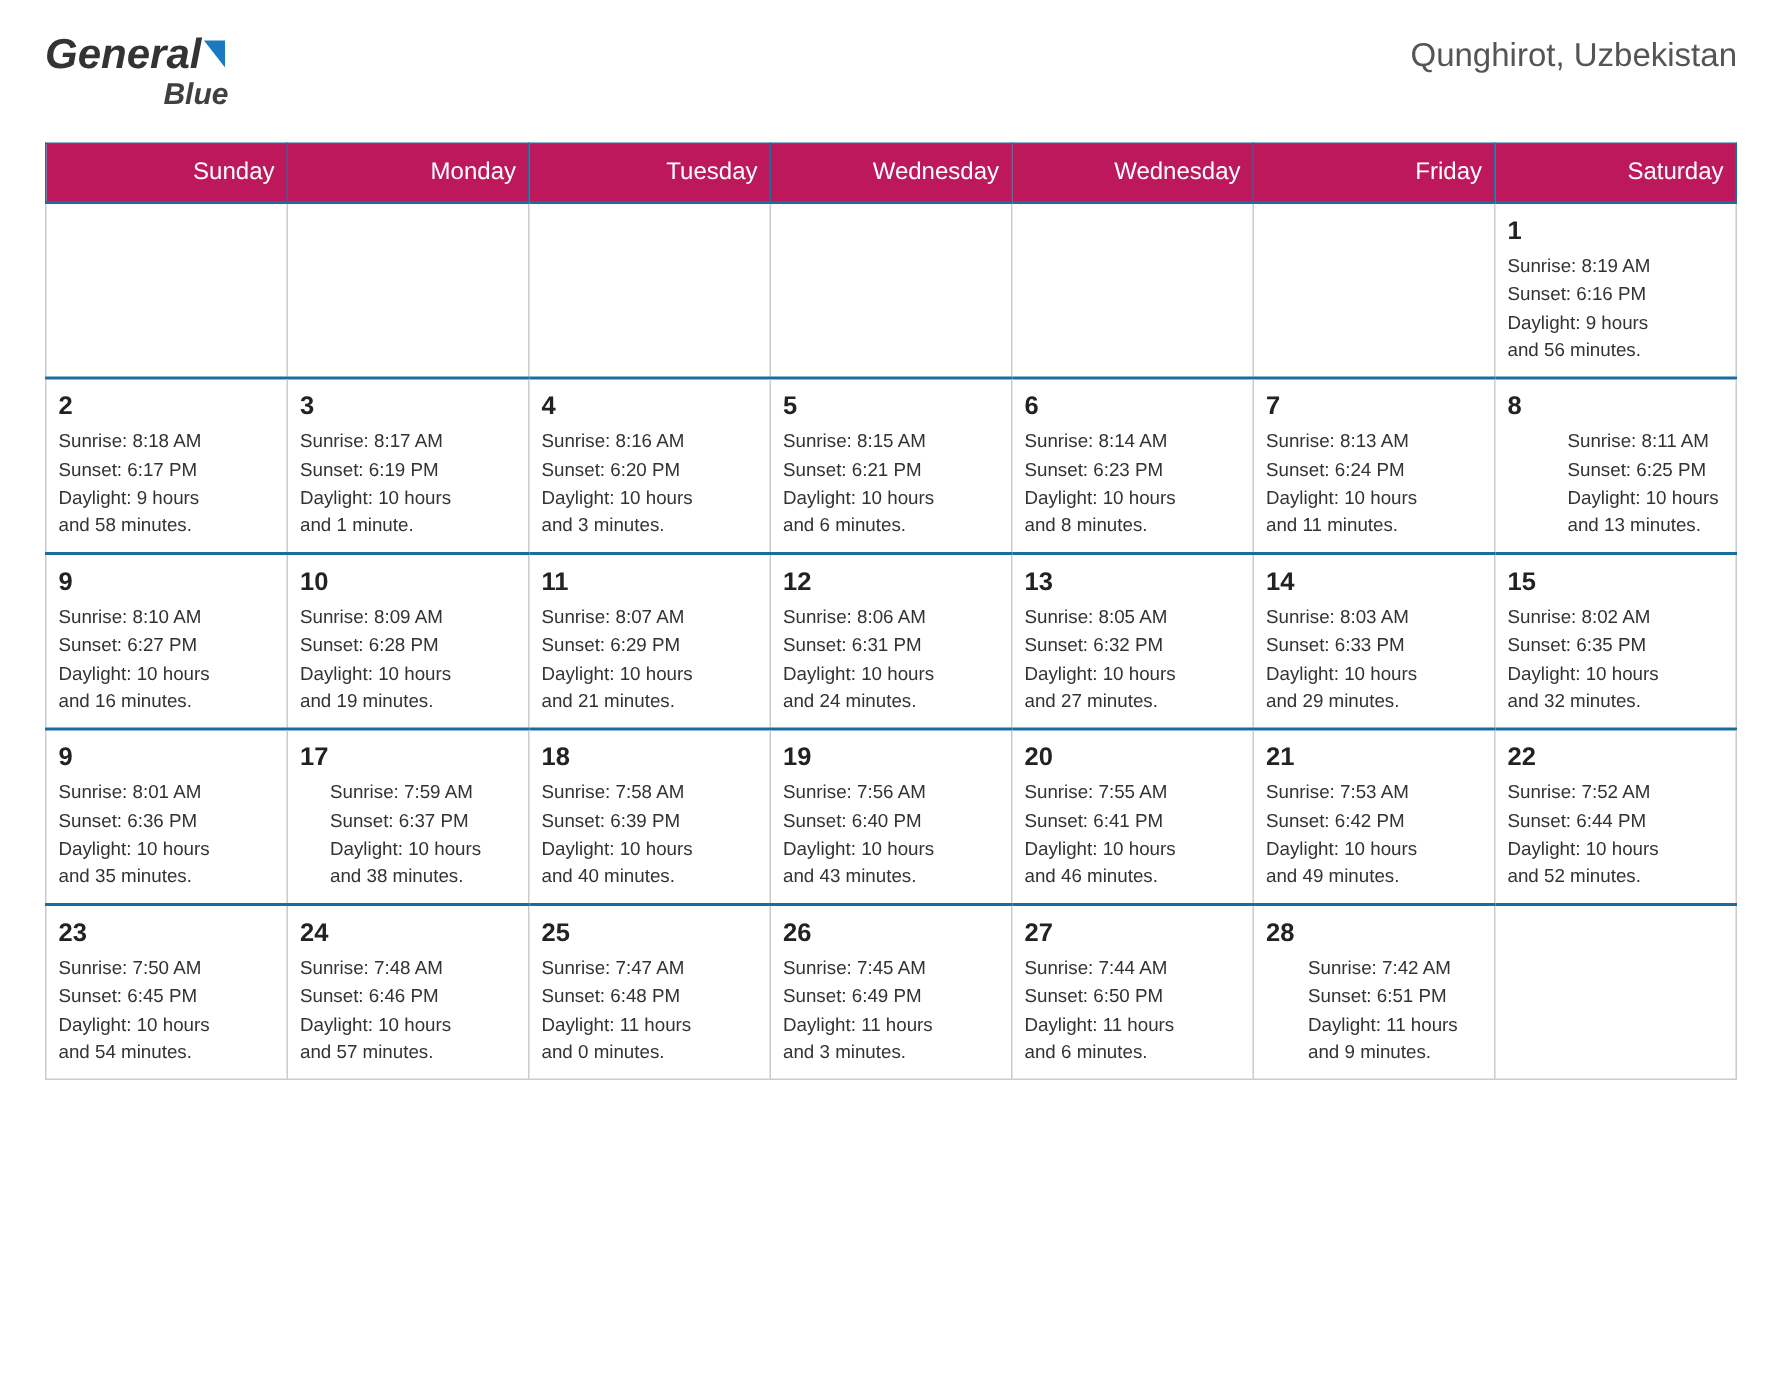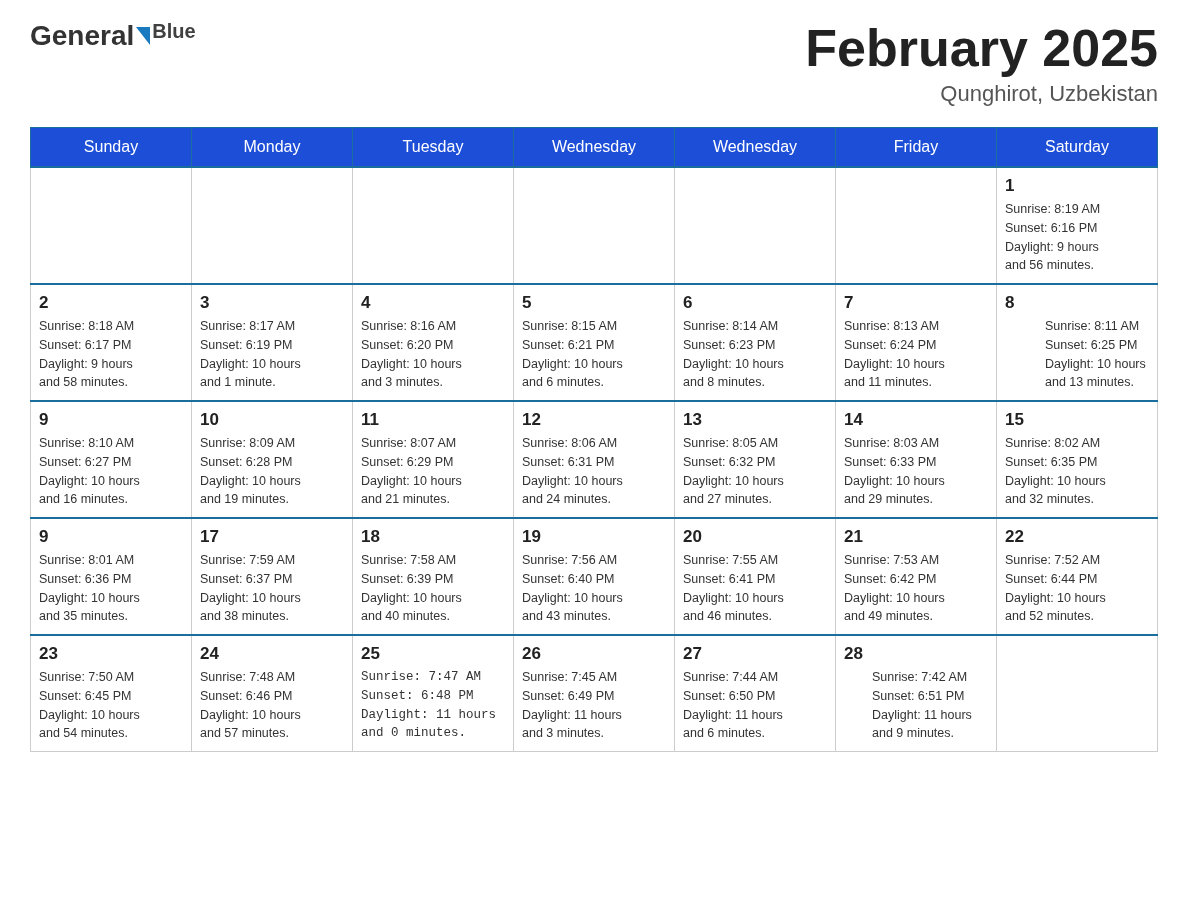--- a/index.html
+++ b/index.html
@@ -11,22 +11,23 @@
       min-height: 918px;
     }
     .header {
       display: flex;
       justify-content: space-between;
       align-items: flex-start;
       margin-bottom: 20px;
     }
     .logo {
       display: flex;
-      flex-direction: row;
-      align-items: flex-start;
+      flex-direction: column;
+      align-items: flex-end;
+      font-style: italic;
     }
     .logo-text {
       display: flex;
       align-items: center;
       font-size: 28px;
       font-weight: bold;
       color: #333;
     }
     .logo-general { color: #333; }
     .logo-arrow {
@@ -55,26 +56,26 @@
     .location-title {
       font-size: 22px;
       color: #555;
       margin-top: 4px;
     }
     .calendar {
       width: 100%;
       border-collapse: collapse;
     }
     .calendar th {
-      background: #1d4ed8;
+      background: #be185d;
       color: #fff;
       padding: 10px 8px;
       font-size: 16px;
       font-weight: normal;
-      text-align: center;
+      text-align: right;
       border: 1px solid #1a6e9e;
     }
     .calendar td {
       vertical-align: top;
       padding: 8px;
       border: 1px solid #ccc;
       width: calc(100% / 7);
       min-height: 110px;
       background: #fff;
     }
@@ -111,21 +112,20 @@
     <div class="logo-text">
       <span class="logo-general">General</span>
       <span class="logo-arrow"></span>
       <br>
     </div>
     <div>
       <span class="logo-blue">Blue</span>
     </div>
   </div>
   <div class="title-section">
-    <div class="month-title">February 2025</div>
     <div class="location-title">Qunghirot, Uzbekistan</div>
   </div>
 </div>
 
 <table class="calendar">
   <thead>
     <tr>
     <th>Sunday</th>
         <th>Monday</th>
         <th>Tuesday</th>
@@ -256,21 +256,21 @@
       <tr>
         <td>
           <div class="day-num">9</div>
           <div class="day-info" style="white-space: pre-line;">Sunrise: 8:01 AM
 Sunset: 6:36 PM
 Daylight: 10 hours
 and 35 minutes.</div>
         </td>
         <td>
           <div class="day-num">17</div>
-          <div class="day-info" style="white-space: pre-line;">Sunrise: 7:59 AM
+          <div class="day-info" style="white-space: pre-line; margin-left: 20px;">Sunrise: 7:59 AM
 Sunset: 6:37 PM
 Daylight: 10 hours
 and 38 minutes.</div>
         </td>
         <td>
           <div class="day-num">18</div>
           <div class="day-info" style="white-space: pre-line;">Sunrise: 7:58 AM
 Sunset: 6:39 PM
 Daylight: 10 hours
 and 40 minutes.</div>
@@ -314,21 +314,21 @@
         </td>
         <td>
           <div class="day-num">24</div>
           <div class="day-info" style="white-space: pre-line;">Sunrise: 7:48 AM
 Sunset: 6:46 PM
 Daylight: 10 hours
 and 57 minutes.</div>
         </td>
         <td>
           <div class="day-num">25</div>
-          <div class="day-info" style="white-space: pre-line; font-family: Liberation Mono, monospace;">Sunrise: 7:47 AM
+          <div class="day-info" style="white-space: pre-line;">Sunrise: 7:47 AM
 Sunset: 6:48 PM
 Daylight: 11 hours
 and 0 minutes.</div>
         </td>
         <td>
           <div class="day-num">26</div>
           <div class="day-info" style="white-space: pre-line;">Sunrise: 7:45 AM
 Sunset: 6:49 PM
 Daylight: 11 hours
 and 3 minutes.</div>

